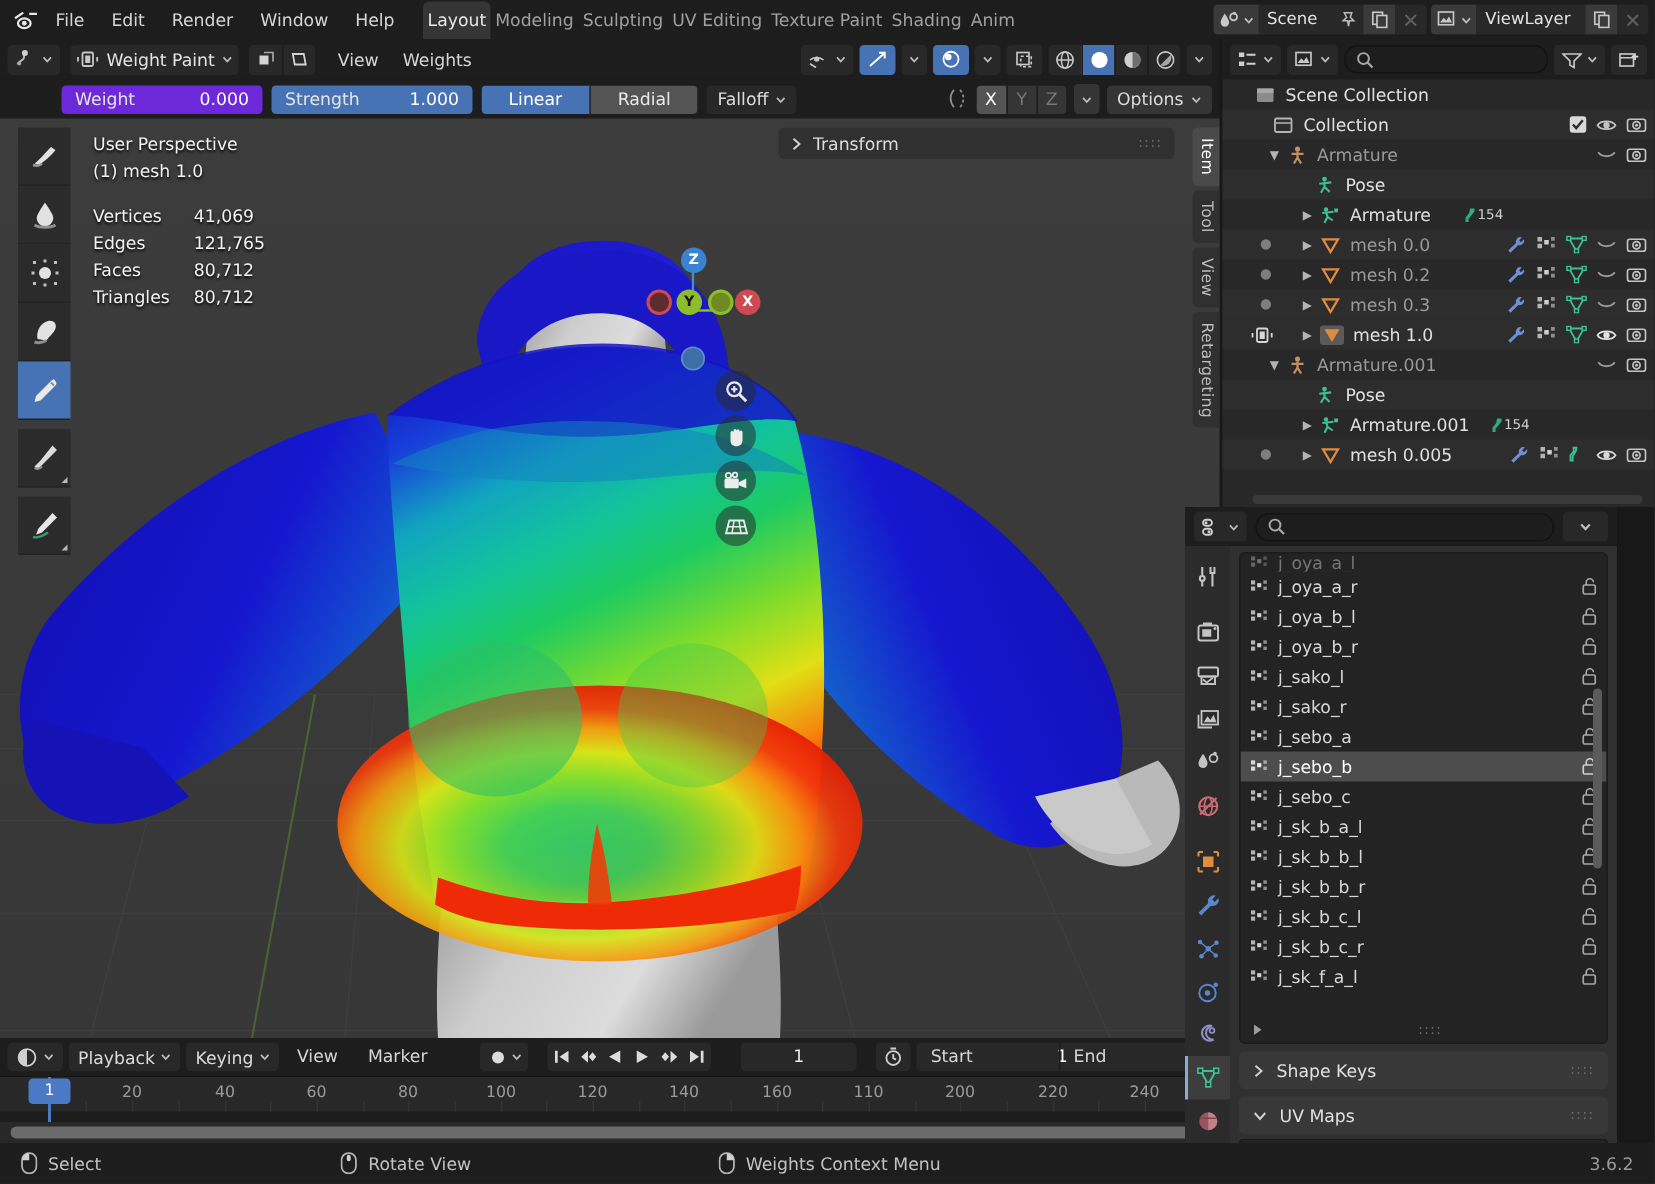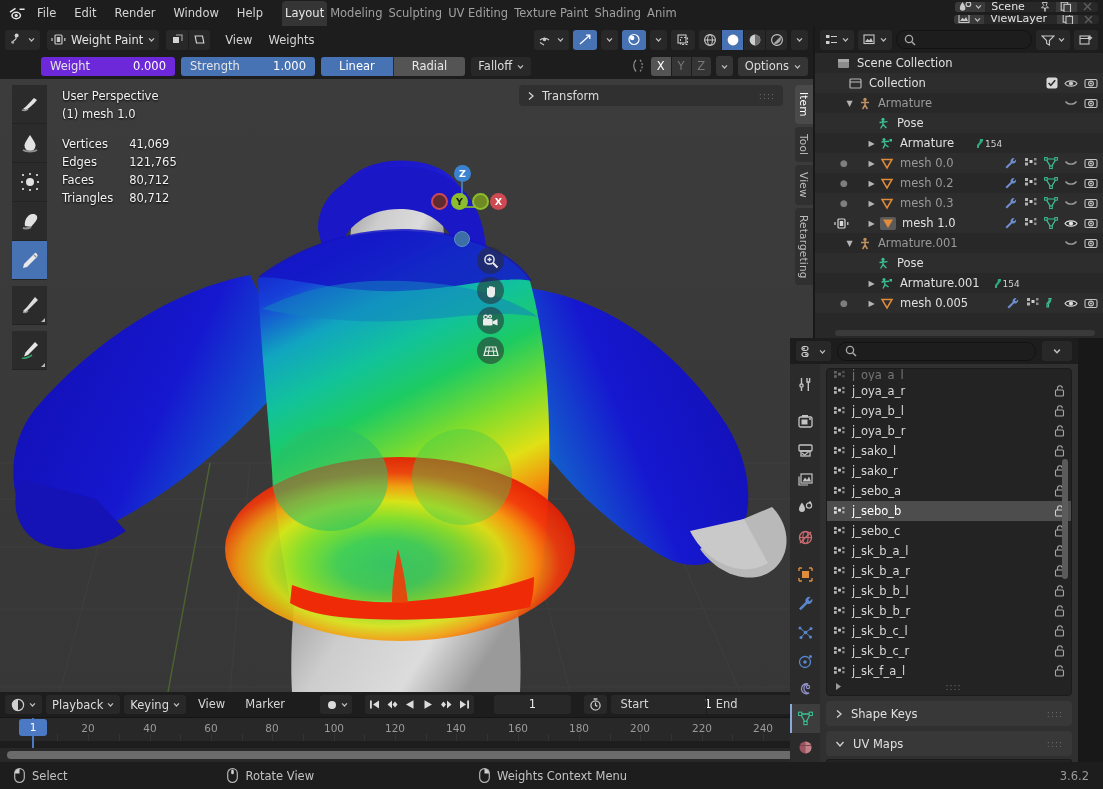--- a/index.html
+++ b/index.html
@@ -13,21 +13,21 @@
   .app { position:relative; width:1103px; height:789px; background:#181818; }
 
   
   .topbar { position:absolute; left:0; top:0; width:1103px; height:26px; background:#1d1d1d;
             display:flex; align-items:center; padding-left:6px; }
   .blender-logo { width:22px; height:20px; display:flex; align-items:center; justify-content:center; }
   .menu-item { padding:3px 9px; color:#d6d6d6; font-size:11.5px; white-space:nowrap; cursor:default;}
   .wtabs { display:flex; align-items:center; margin-left:10px; height:26px; }
   .wtab { padding:5px 3px 6px; color:#a0a0a0; font-size:11.5px; white-space:nowrap; border-radius:4px 4px 0 0;}
   .wtab.active { background:#353535; color:#e8e8e8; }
-  .topright { position:absolute; right:4px; top:2px; display:flex; align-items:center; gap:3px; height:22px;flex-direction:column;}
+  .topright { position:absolute; right:4px; top:2px; display:flex; align-items:center; gap:3px; height:22px;}
   .tfield { display:flex; align-items:center; height:20px; background:#282828; border-radius:3px; overflow:hidden; }
   .tfield .ic { width:30px; height:20px; background:#3a3a3a; display:flex; align-items:center; justify-content:center; gap:2px;}
   .tfield .nm { padding:0 10px 0 6px; font-size:11px; color:#e3e3e3; line-height:20px; }
   .tfield .btn { width:21px; height:20px; display:flex; align-items:center; justify-content:center; }
   .tfield .btn.sh { background:#3a3a3a; }
   .tfield .btn.dim { opacity:.35; }
 
   
   .vpheader { position:absolute; left:0; top:26px; width:813px; height:27px; background:#1d1d1d;
               display:flex; align-items:center; padding:0 5px; }
@@ -760,21 +760,21 @@
 
     <div class="ruler">
       <div class="tick" style="left:88px">20</div>
       <div class="tick" style="left:150px">40</div>
       <div class="tick" style="left:211px">60</div>
       <div class="tick" style="left:272px">80</div>
       <div class="tick" style="left:334px">100</div>
       <div class="tick" style="left:395px">120</div>
       <div class="tick" style="left:456px">140</div>
       <div class="tick" style="left:518px">160</div>
-      <div class="tick" style="left:579px">180</div>
+      <div class="tick" style="left:579px">110</div>
       <div class="tick" style="left:640px">200</div>
       <div class="tick" style="left:702px">220</div>
       <div class="tick" style="left:763px">240</div>
       <div class="tickline" style="left:57px"></div>
         <div class="tickline" style="left:88px"></div>
       <div class="tickline" style="left:119px"></div>
         <div class="tickline" style="left:150px"></div>
       <div class="tickline" style="left:180px"></div>
         <div class="tickline" style="left:211px"></div>
       <div class="tickline" style="left:242px"></div>
@@ -1550,38 +1550,20 @@
         <div class="vgrow">
           <span>
               <svg width="13" height="11" viewBox="0 0 14 12">
                 <rect x="1" y="1" width="3" height="3" fill="#b4b4b4"></rect>
                 <rect x="1" y="5.5" width="3" height="3" fill="#b4b4b4"></rect>
                 <rect x="5.5" y="3" width="3" height="3" fill="#d0d0d0"></rect>
                 <rect x="10" y="1" width="2.5" height="2.5" fill="#8e8e8e"></rect>
                 <rect x="10" y="5.5" width="2.5" height="2.5" fill="#8e8e8e"></rect>
               </svg>
             </span>
-          <span class="vgname">j_sk_b_a_r</span>
-          <span>
-              <svg width="11" height="12" viewBox="0 0 11 12">
-                <rect x="1.5" y="5" width="8" height="6" rx="1" fill="none" stroke="#a8a8a8" stroke-width="1.1"></rect>
-                <path d="M3.5 5 L3.5 3.2 a2.4 2.4 0 0 1 4.8 0" fill="none" stroke="#a8a8a8" stroke-width="1.1"></path>
-              </svg>
-            </span>
-        </div>
-        <div class="vgrow">
-          <span>
-              <svg width="13" height="11" viewBox="0 0 14 12">
-                <rect x="1" y="1" width="3" height="3" fill="#b4b4b4"></rect>
-                <rect x="1" y="5.5" width="3" height="3" fill="#b4b4b4"></rect>
-                <rect x="5.5" y="3" width="3" height="3" fill="#d0d0d0"></rect>
-                <rect x="10" y="1" width="2.5" height="2.5" fill="#8e8e8e"></rect>
-                <rect x="10" y="5.5" width="2.5" height="2.5" fill="#8e8e8e"></rect>
-              </svg>
-            </span>
           <span class="vgname">j_sk_b_b_l</span>
           <span>
               <svg width="11" height="12" viewBox="0 0 11 12">
                 <rect x="1.5" y="5" width="8" height="6" rx="1" fill="none" stroke="#a8a8a8" stroke-width="1.1"></rect>
                 <path d="M3.5 5 L3.5 3.2 a2.4 2.4 0 0 1 4.8 0" fill="none" stroke="#a8a8a8" stroke-width="1.1"></path>
               </svg>
             </span>
         </div>
         <div class="vgrow">
           <span>

